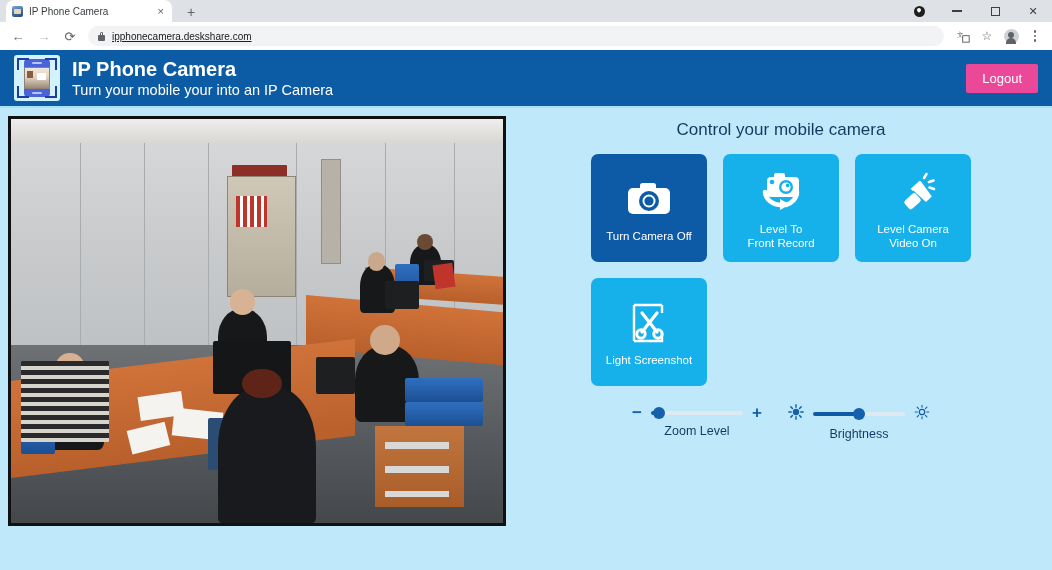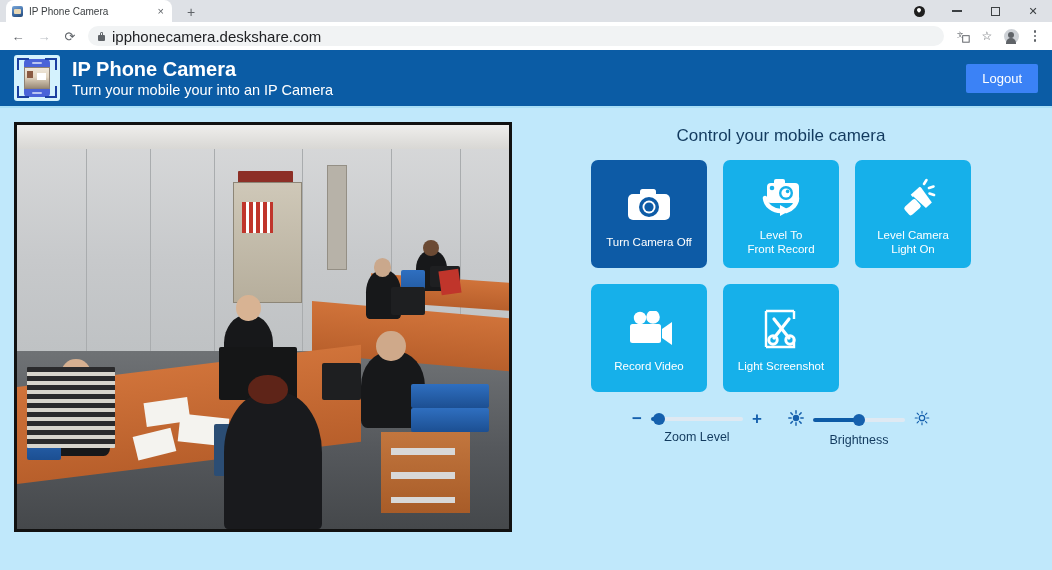--- a/index.html
+++ b/index.html
@@ -53,21 +53,21 @@
   }
   .lock{width:7px;height:9px;position:relative;flex:none;}
   .lock::before{
     content:"";position:absolute;bottom:0;left:0;width:7px;height:5.5px;
     background:#5f6368;border-radius:1px;
   }
   .lock::after{
     content:"";position:absolute;top:0;left:1.6px;width:3.8px;height:4.5px;
     border:1.2px solid #5f6368;border-bottom:none;border-radius:2px 2px 0 0;box-sizing:border-box;
   }
-  .url{font-size:15px;color:#202124;white-space:nowrap;}
+  .url{font-size:10px;color:#202124;white-space:nowrap;text-decoration:underline;}
   .tb-icon{width:22px;height:24px;display:flex;align-items:center;justify-content:center;
     font-size:12px;color:#5f6368;flex:none;}
   .avatar-ic{width:15px;height:15px;border-radius:50%;background:#cdd1d6;position:relative;}
   .avatar-ic::before{content:"";position:absolute;left:4.5px;top:3px;width:6px;height:6px;border-radius:50%;background:#5f6368;}
   .avatar-ic::after{content:"";position:absolute;left:2.5px;top:9.5px;width:10px;height:6px;border-radius:5px 5px 0 0;background:#5f6368;}
   .kebab{display:flex;flex-direction:column;gap:2px;align-items:center;}
   .kebab i{width:2.6px;height:2.6px;border-radius:50%;background:#5f6368;display:block;}
 
   
   .page{flex:1;background:#c0e8fb;display:flex;flex-direction:column;overflow:hidden;}
@@ -102,25 +102,25 @@
   }
   .logo .brk{position:absolute;width:10px;height:10px;border:2px solid #1b3fa0;z-index:3;}
   .logo .brk.tl{left:3px;top:3px;border-right:none;border-bottom:none;}
   .logo .brk.tr{right:3px;top:3px;border-left:none;border-bottom:none;}
   .logo .brk.bl{left:3px;bottom:3px;border-right:none;border-top:none;}
   .logo .brk.br{right:3px;bottom:3px;border-left:none;border-top:none;}
   .head-text{margin-left:12px;display:flex;flex-direction:column;justify-content:center;gap:1px;}
   .app-title{font-size:20px;font-weight:bold;color:#fff;line-height:1.15;}
   .app-sub{font-size:14.5px;color:#fff;line-height:1.15;}
   .logout{
-    margin-left:auto;background:#3b82f6;color:#fff;font-size:13px;
+    margin-left:auto;background:#ec4899;color:#fff;font-size:13px;
     padding:7px 16px;border-radius:2px;
   }
 
-  .content{flex:1;display:flex;padding:14px;gap:10px;box-sizing:border-box;overflow:hidden;}
+  .content{flex:1;display:flex;padding:8px;gap:10px;box-sizing:border-box;overflow:hidden;}
   .video-pane{width:500px;flex:none;}
   .video-frame{
     width:498px;height:410px;border:3px solid #111;box-sizing:border-box;
     background:#3b3b3b;position:relative;overflow:hidden;
   }
   
   .v-wall{position:absolute;left:0;top:0;width:100%;height:56%;
     background:linear-gradient(180deg,#d9dadb 0%,#c7c9cb 60%,#bfc2c4 100%);}
   .v-ceil{position:absolute;left:0;top:0;width:100%;height:6%;
     background:linear-gradient(180deg,#efeeec,#d8d7d4);}
@@ -348,36 +348,25 @@
                   <path d="M24 17 L36 17 L34 36 L26 36 Z" fill="#fff"></path>
                   <rect x="23.5" y="16" width="12" height="3" fill="#fff"></rect>
                 </g>
                 <path d="M34 6 L36.5 2" stroke="#fff" stroke-width="2.6" stroke-linecap="round"></path>
                 <path d="M39 10 L43.5 8.5" stroke="#fff" stroke-width="2.6" stroke-linecap="round"></path>
                 <path d="M39.5 15.5 L44 17" stroke="#fff" stroke-width="2.6" stroke-linecap="round"></path>
               </svg>
             </div>
             <div class="lbl">
               <span>Level Camera</span><br>
-              <span>Light On</span>
-            </div>
-          </div>
-
-
-          <div class="cbtn">
-            <div class="ico">
-              <svg width="52" height="36" viewBox="0 0 52 36">
-                <circle cx="17" cy="7" r="6.2" fill="#fff"></circle>
-                <circle cx="30" cy="6" r="6.8" fill="#fff"></circle>
-                <rect x="7" y="13" width="31" height="19" rx="2.5" fill="#fff"></rect>
-                <polygon points="39,18 49,11 49,34 39,27" fill="#fff"></polygon>
-              </svg>
-            </div>
-            <div class="lbl">Record Video</div>
-          </div>
+              <span>Video On</span>
+            </div>
+          </div>
+
+
 
           <div class="cbtn">
             <div class="ico">
               <svg width="46" height="44" viewBox="0 0 46 44">
                 <path d="M8 4 H36 M36 4 V12 M36 32 V40 H8 M8 40 V4" fill="none" stroke="#fff" stroke-width="2.4"></path>
                 <path d="M16 12 L31 31" stroke="#fff" stroke-width="3.2" stroke-linecap="round"></path>
                 <path d="M31 12 L16 31" stroke="#fff" stroke-width="3.2" stroke-linecap="round"></path>
                 <circle cx="15" cy="33" r="4.2" fill="none" stroke="#fff" stroke-width="3"></circle>
                 <circle cx="32" cy="33" r="4.2" fill="none" stroke="#fff" stroke-width="3"></circle>
               </svg>

